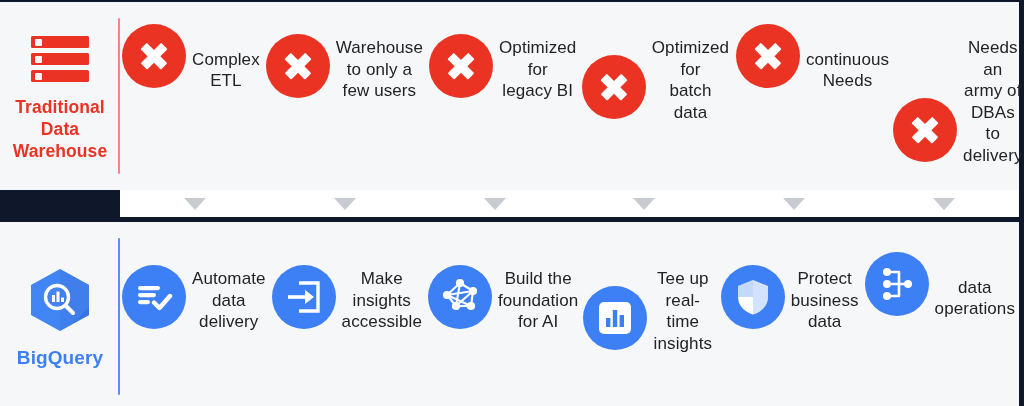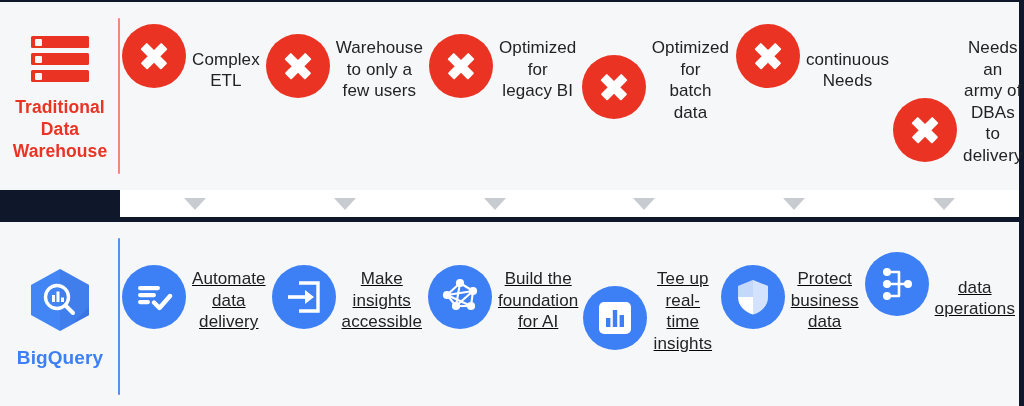--- a/index.html
+++ b/index.html
@@ -69,21 +69,21 @@
     flex-direction: row;
     align-items: flex-start;
   }
   .item {
     flex: 1 1 0;
     display: flex;
     flex-direction: row;
     align-items: flex-end;
   }
   .item.top    { padding-top: 22px; }
-  .item.bottom { padding-top: 30px; text-decoration: underline; }
+  .item.bottom { padding-top: 30px; }
 
   .icon-wrap { width: 68px; height: 68px; position: relative; }
 
   .item-label {
     margin-top: 13px;
     text-align: center;
     color: #212326;
     font-size: 17px;
     line-height: 1.27;
     letter-spacing: .1px;

